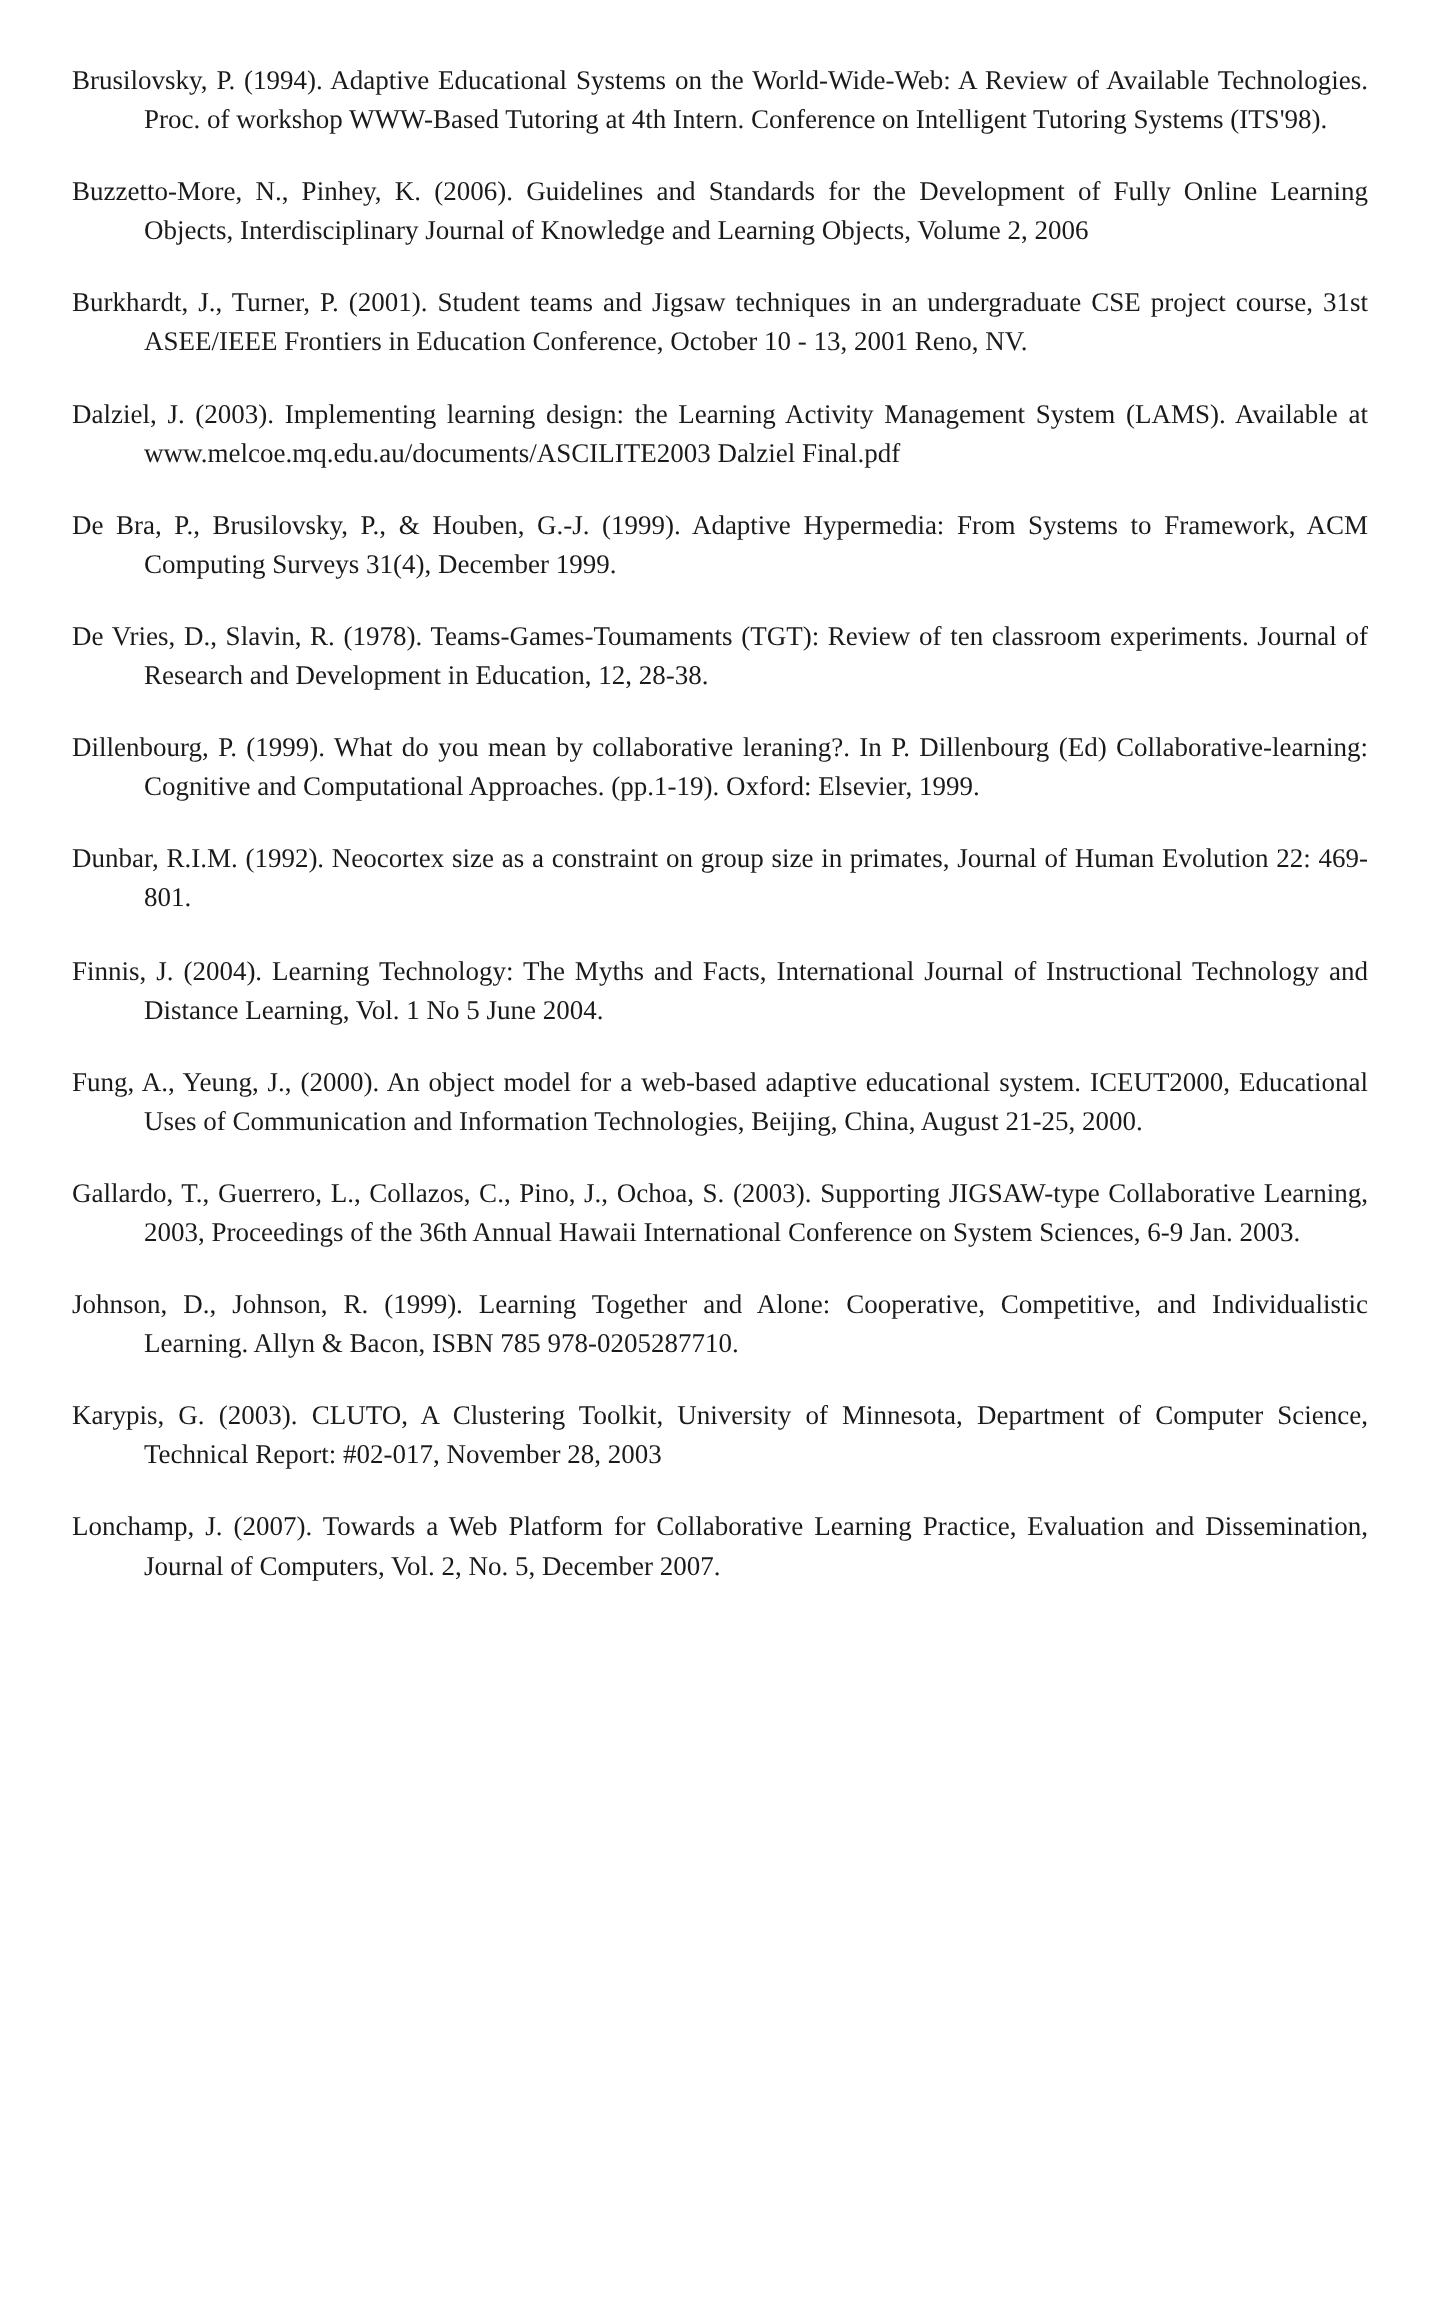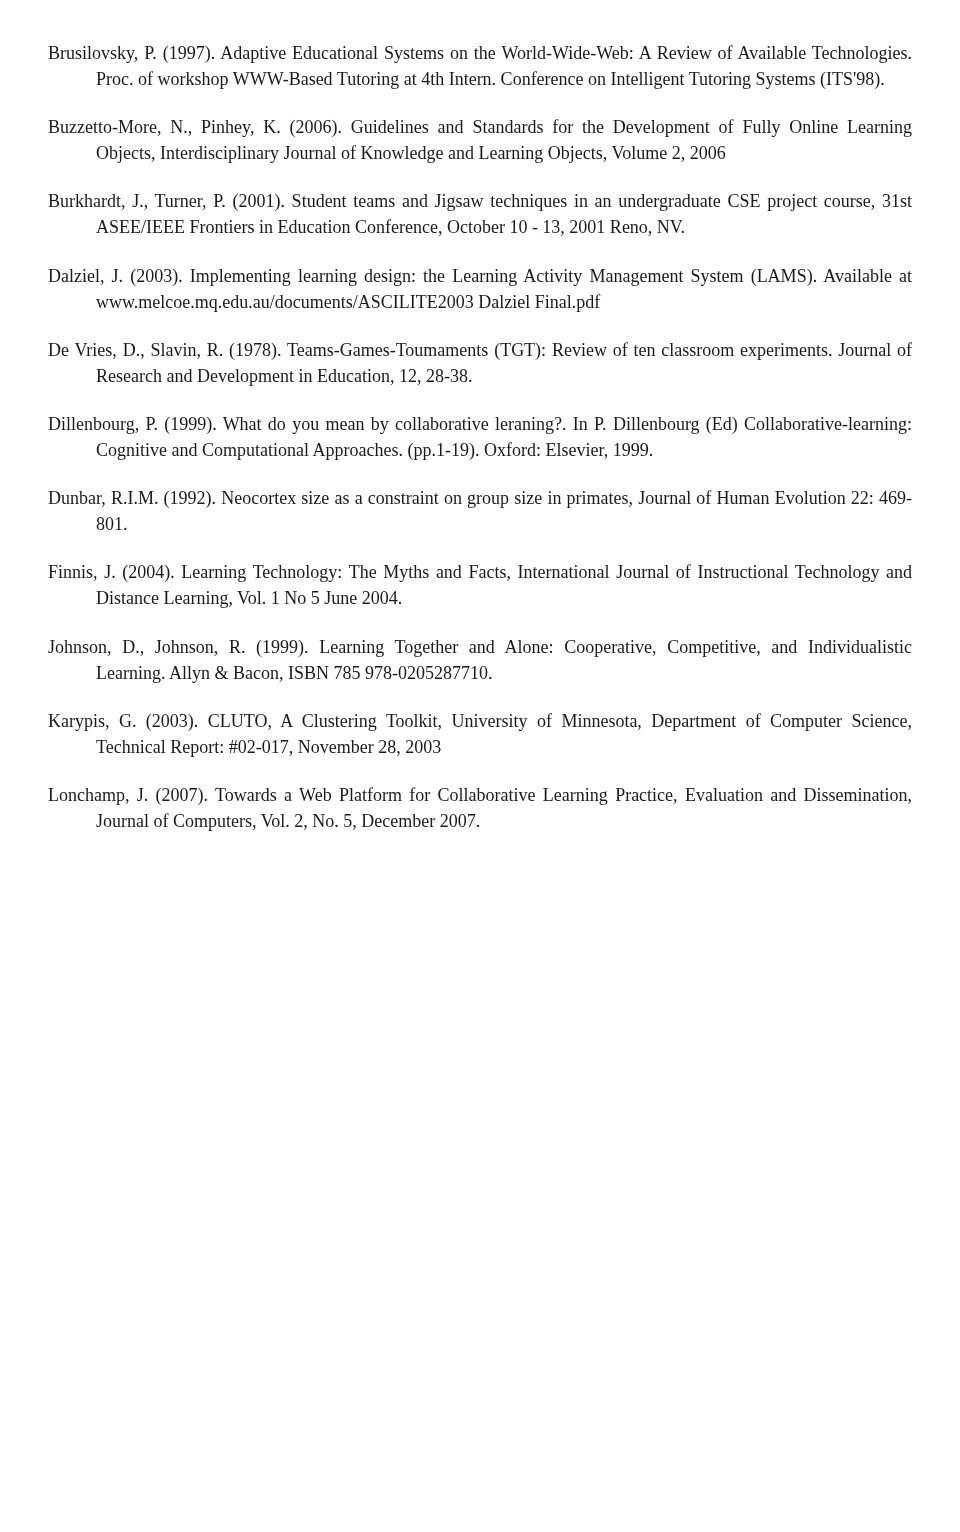--- a/index.html
+++ b/index.html
@@ -23,24 +23,27 @@
     }
     .hanging {
       padding-left: 48px;
       text-indent: -48px;
     }
   </style>
 </head>
 <body>
 
 <div id="references-list">
-    <div class="ref-entry hanging">Brusilovsky, P. (1997). Adaptive Educational Systems on the World-Wide-Web: A Review of Available Technologies. Proc. of workshop WWW-Based Tutoring at 4th Intern. Conference on Intelligent Tutoring Systems (ITS'98).</div>
+    <div class="ref-entry hanging">Brusilovsky, P. (1994). Adaptive Educational Systems on the World-Wide-Web: A Review of Available Technologies. Proc. of workshop WWW-Based Tutoring at 4th Intern. Conference on Intelligent Tutoring Systems (ITS'98).</div>
     <div class="ref-entry hanging">Buzzetto-More, N., Pinhey, K. (2006). Guidelines and Standards for the Development of Fully Online Learning Objects, Interdisciplinary Journal of Knowledge and Learning Objects, Volume 2, 2006</div>
     <div class="ref-entry hanging">Burkhardt, J., Turner, P. (2001). Student teams and Jigsaw techniques in an undergraduate CSE project course, 31st ASEE/IEEE Frontiers in Education Conference, October 10 - 13, 2001 Reno, NV.</div>
     <div class="ref-entry hanging">Dalziel, J. (2003). Implementing learning design: the Learning Activity Management System (LAMS). Available at www.melcoe.mq.edu.au/documents/ASCILITE2003 Dalziel Final.pdf</div>
+    <div class="ref-entry hanging">De Bra, P., Brusilovsky, P., &amp; Houben, G.-J. (1999). Adaptive Hypermedia: From Systems to Framework, ACM Computing Surveys 31(4), December 1999.</div>
     <div class="ref-entry hanging">De Vries, D., Slavin, R. (1978). Teams-Games-Toumaments (TGT): Review of ten classroom experiments. Journal of Research and Development in Education, 12, 28-38.</div>
     <div class="ref-entry hanging">Dillenbourg, P. (1999). What do you mean by collaborative leraning?. In P. Dillenbourg (Ed) Collaborative-learning: Cognitive and Computational Approaches. (pp.1-19). Oxford: Elsevier, 1999.</div>
     <div class="ref-entry hanging">Dunbar, R.I.M. (1992). Neocortex size as a constraint on group size in primates, Journal of Human Evolution 22: 469-801.</div>
     <div class="ref-entry hanging">Finnis, J. (2004). Learning Technology: The Myths and Facts, International Journal of Instructional Technology and Distance Learning, Vol. 1 No 5 June 2004.</div>
+    <div class="ref-entry hanging">Fung, A., Yeung, J., (2000). An object model for a web-based adaptive educational system. ICEUT2000, Educational Uses of Communication and Information Technologies, Beijing, China, August 21-25, 2000.</div>
+    <div class="ref-entry hanging">Gallardo, T., Guerrero, L., Collazos, C., Pino, J., Ochoa, S. (2003). Supporting JIGSAW-type Collaborative Learning, 2003, Proceedings of the 36th Annual Hawaii International Conference on System Sciences, 6-9 Jan. 2003.</div>
     <div class="ref-entry hanging">Johnson, D., Johnson, R. (1999). Learning Together and Alone: Cooperative, Competitive, and Individualistic  Learning. Allyn &amp; Bacon, ISBN 785 978-0205287710.</div>
     <div class="ref-entry hanging">Karypis, G. (2003). CLUTO, A Clustering Toolkit, University of Minnesota, Department of Computer Science, Technical Report: #02-017, November 28, 2003</div>
     <div class="ref-entry hanging">Lonchamp, J. (2007). Towards a Web Platform for Collaborative Learning Practice, Evaluation and Dissemination, Journal of Computers, Vol. 2, No. 5, December 2007.</div>
   </div>
 
 </body></html>

